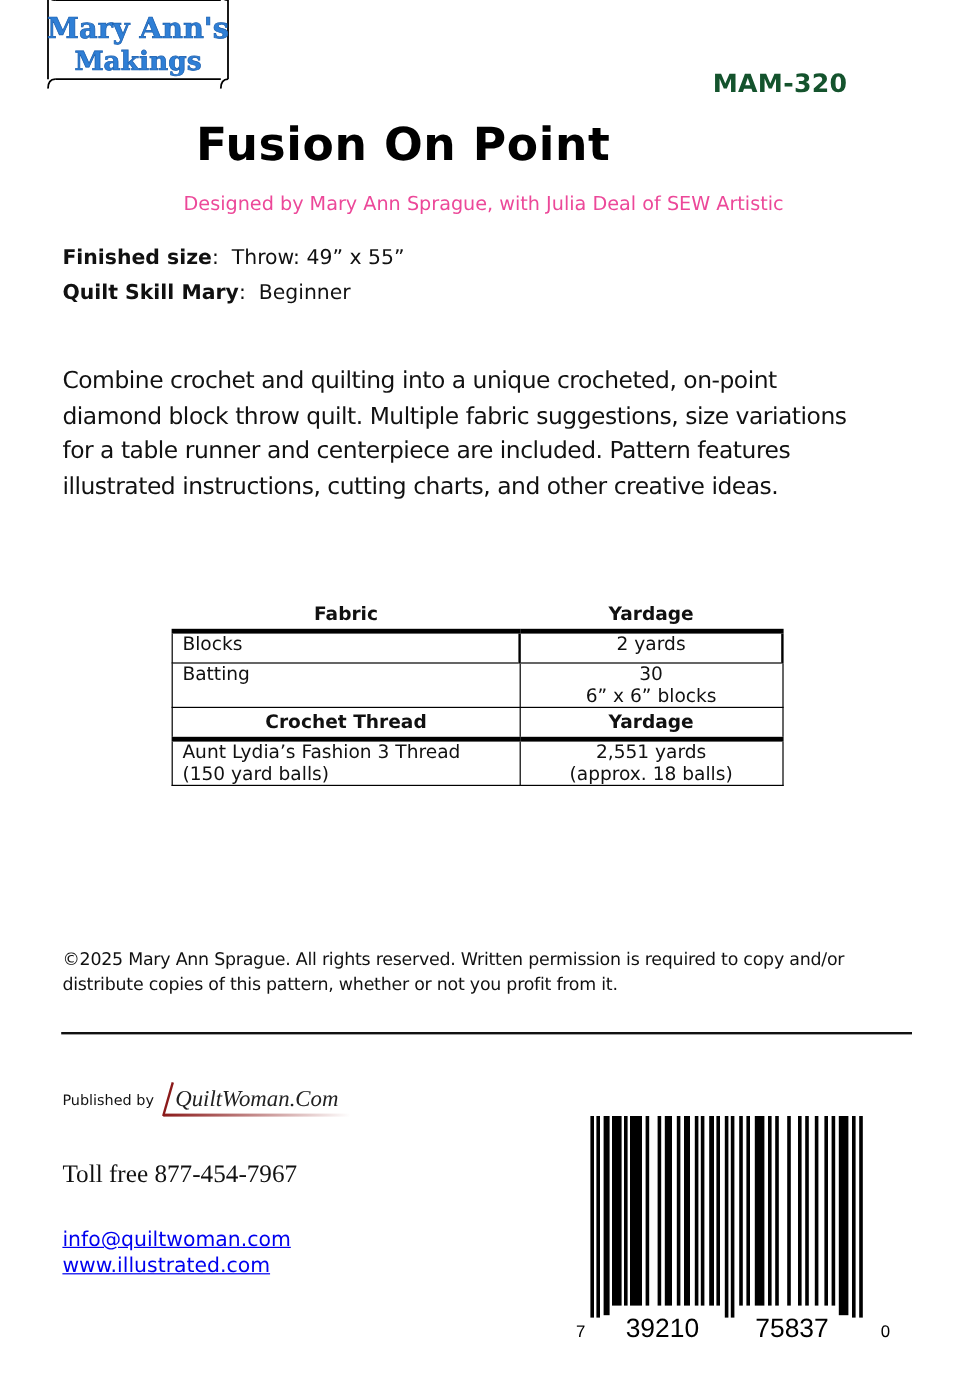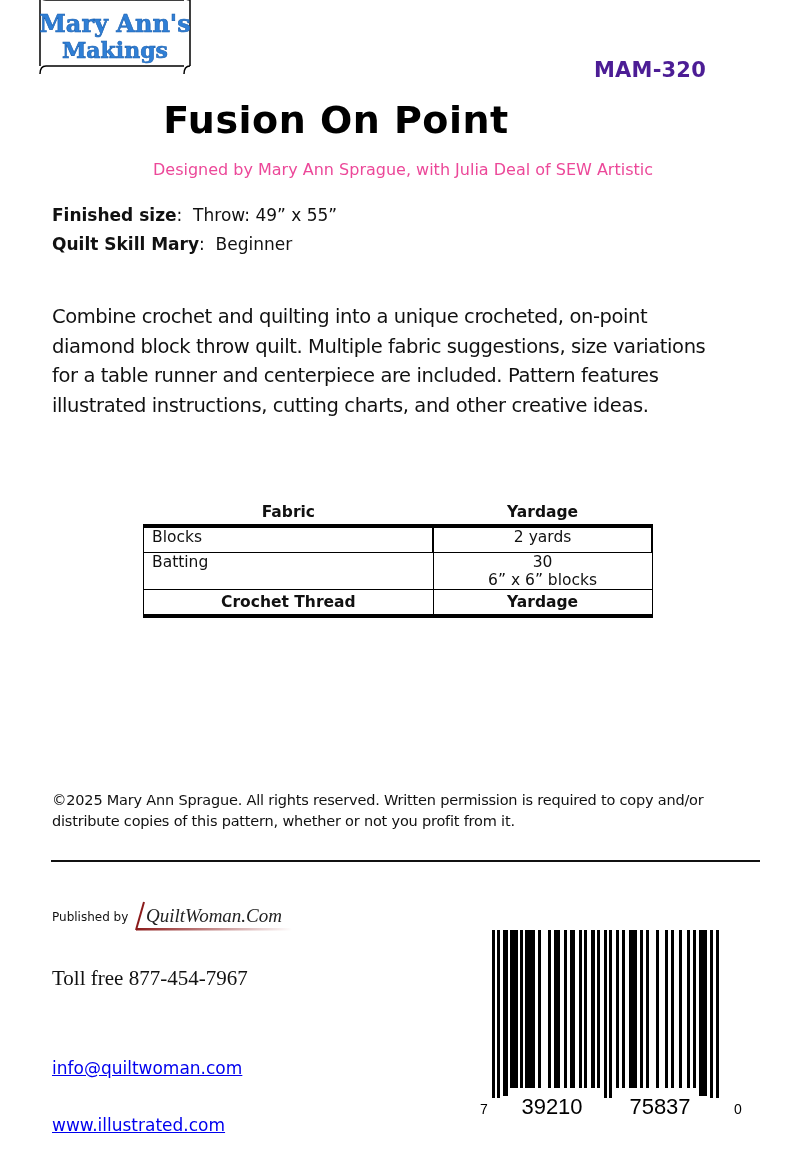--- a/index.html
+++ b/index.html
@@ -9,21 +9,21 @@
   }
   .abs { position: absolute; }
 
   
   .logo {
     left: 36px; top: -6px; width: 158px; height: 80px;
   }
   .logo svg { display: block; }
 
   .sku {
-    right: 100px; top: 58px; font-size: 21px; font-weight: bold; color: #4c1d95;
+    right: 100px; top: 58px; font-size: 21px; font-weight: bold; color: #14532d;
     font-family: "DejaVu Sans", sans-serif; letter-spacing: 0.2px;
   }
   .title {
     left: 0; width: 672px; top: 98px; text-align: center;
     font-family: "DejaVu Sans", sans-serif; font-weight: 900; font-size: 38px;
     letter-spacing: 0.5px; color: #000;
   }
   .byline {
     left: 0; width: 806px; top: 160px; text-align: center;
     font-size: 16px; color: #ec4899; font-family: "DejaVu Sans", sans-serif;
@@ -55,21 +55,21 @@
     font-family: "DejaVu Sans", sans-serif; letter-spacing: -0.2px; color: #111;
   }
   .divider { left: 51px; top: 860px; width: 709px; height: 2px; background: #111; }
 
   .published { left: 52px; top: 896px; display: flex; align-items: flex-end; }
   .published .lbl { font-size: 12px; font-family: "DejaVu Sans", sans-serif; margin-bottom: 8px; }
   .qw-logo { width: 160px; height: 36px; margin-left: 4px; }
 
   .tollfree { left: 52px; top: 966px; font-family: "Liberation Serif", "DejaVu Serif", serif; font-size: 21px; }
   .links { left: 52px; top: 1022px; font-size: 17px; line-height: 22px; font-family: "DejaVu Sans", sans-serif; }
-  .links a { color: #0000ee; text-decoration: underline; display: block; margin-top: 35px; }
+  .links a { color: #0000ee; text-decoration: underline; display: block; }
 
   .barcode { left: 478px; top: 928px; width: 270px; height: 200px; }
 </style>
 </head>
 <body>
 
 <div class="abs logo">
   <svg width="158" height="80" viewBox="0 0 158 80">
     <path d="M10 6 Q4 6 4 0 M148 0 Q148 6 154 6 M4 80 Q4 72 10 72 M154 72 Q148 72 148 80" fill="none" stroke="#000" stroke-width="1.5"></path>
     <path d="M10 6 L148 6 M154 6 L154 72 M148 72 L10 72 M4 72 L4 6" fill="none" stroke="#000" stroke-width="1.5"></path>
@@ -103,20 +103,30 @@
   <tr>
     <td class="c1">Batting</td>
     <td class="c2">
       <div>30</div>
       <div>6” x 6” blocks</div>
     </td>
   </tr>
   <tr class="hdr2">
     <th class="c1">Crochet Thread</th>
     <th class="c2">Yardage</th>
+  </tr>
+  <tr>
+    <td class="c1">
+      <div>Aunt Lydia’s Fashion 3 Thread</div>
+      <div>(150 yard balls)</div>
+    </td>
+    <td class="c2">
+      <div>2,551 yards</div>
+      <div>(approx. 18 balls)</div>
+    </td>
   </tr>
 </tbody>
   </table>
 
 <div class="abs copyright">©2025 Mary Ann Sprague. All rights reserved. Written permission is required to copy and/or distribute copies of this pattern, whether or not you profit from it.</div>
 <div class="abs divider"></div>
 
 <div class="abs published">
   <span class="lbl">Published by</span>
   <svg class="qw-logo" viewBox="0 0 160 36">

